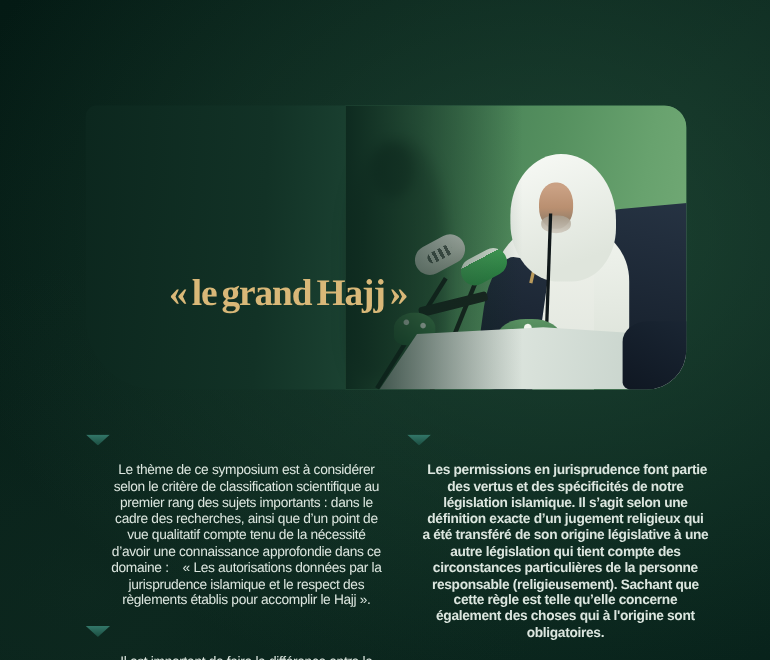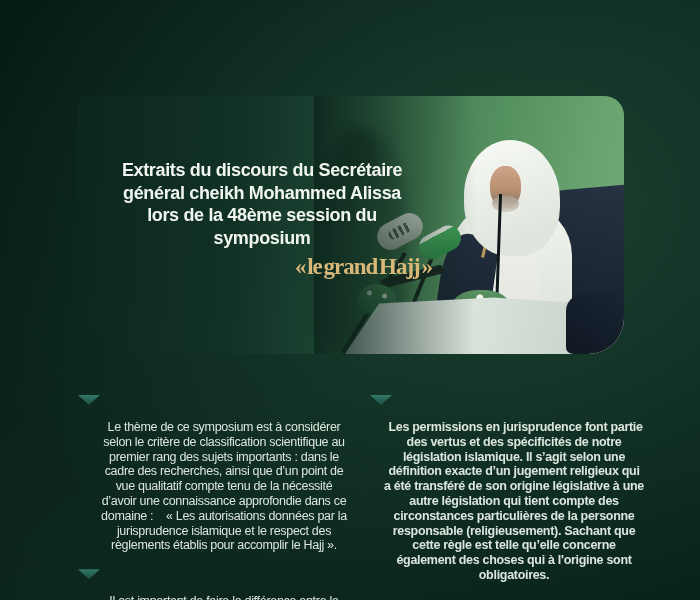--- a/index.html
+++ b/index.html
@@ -71,22 +71,22 @@
         border-radius:30% 0 0 10%;}
   .photo-fade{left:0;top:0;width:100%;height:100%;
         background:linear-gradient(to right,rgba(10,36,27,.92) 0%,rgba(10,36,27,.55) 22%,rgba(10,36,27,0) 52%);}
   
   .headline{
     position:absolute;left:14px;top:63px;width:340px;text-align:center;
     color:#f0f5f0;font-size:18px;line-height:22.5px;font-weight:700;
     letter-spacing:-.35px;white-space:pre-line;
   }
   .highlight{
-    position:absolute;left:14px;top:150px;width:340px;text-align:right;
-    font-family:"Liberation Serif",serif;font-weight:700;font-size:23px;line-height:42px;
+    position:absolute;left:14px;top:150px;width:340px;text-align:center;
+    font-family:"Liberation Serif",serif;font-weight:700;font-size:34px;line-height:42px;
     color:#d9b878;letter-spacing:-1px;word-spacing:-3px;white-space:nowrap;
   }
   
   .col{position:absolute;top:395px;}
   .col-left{left:76px;width:296px;}
   .col-right{left:368px;width:292px;font-weight:bold;}
   .tri{width:22px;height:10px;margin-left:2px;
        clip-path:polygon(0 0,100% 0,50% 100%);
        background:linear-gradient(180deg,#33786a,#1b4d40);}
   .para{margin:15px 0 0 0;color:#dce6df;font-size:12.5px;line-height:14.8px;
@@ -116,24 +116,20 @@
       <div class="clamp"></div>
       <div class="mic-arm"></div>
       <div class="mic-white"></div>
       <div class="mic-green"></div>
       <div class="plant-left"></div>
       <div class="flowers"></div>
       <div class="podium"></div>
       <div class="corner-robe"></div>
       <div class="photo-fade"></div>
     </div>
-    <div class="headline">Extraits du discours du Secrétaire
-général cheikh Mohammed Alissa
-lors de la 48ème session du
-symposium</div>
     <div class="highlight">« le grand Hajj »</div>
   </div>
 
   <div class="col col-left">
     <div class="tri"></div>
     <p class="para">Le thème de ce symposium est à considérer
 selon le critère de classification scientifique au
 premier rang des sujets importants : dans le
 cadre des recherches, ainsi que d’un point de
 vue qualitatif compte tenu de la nécessité

